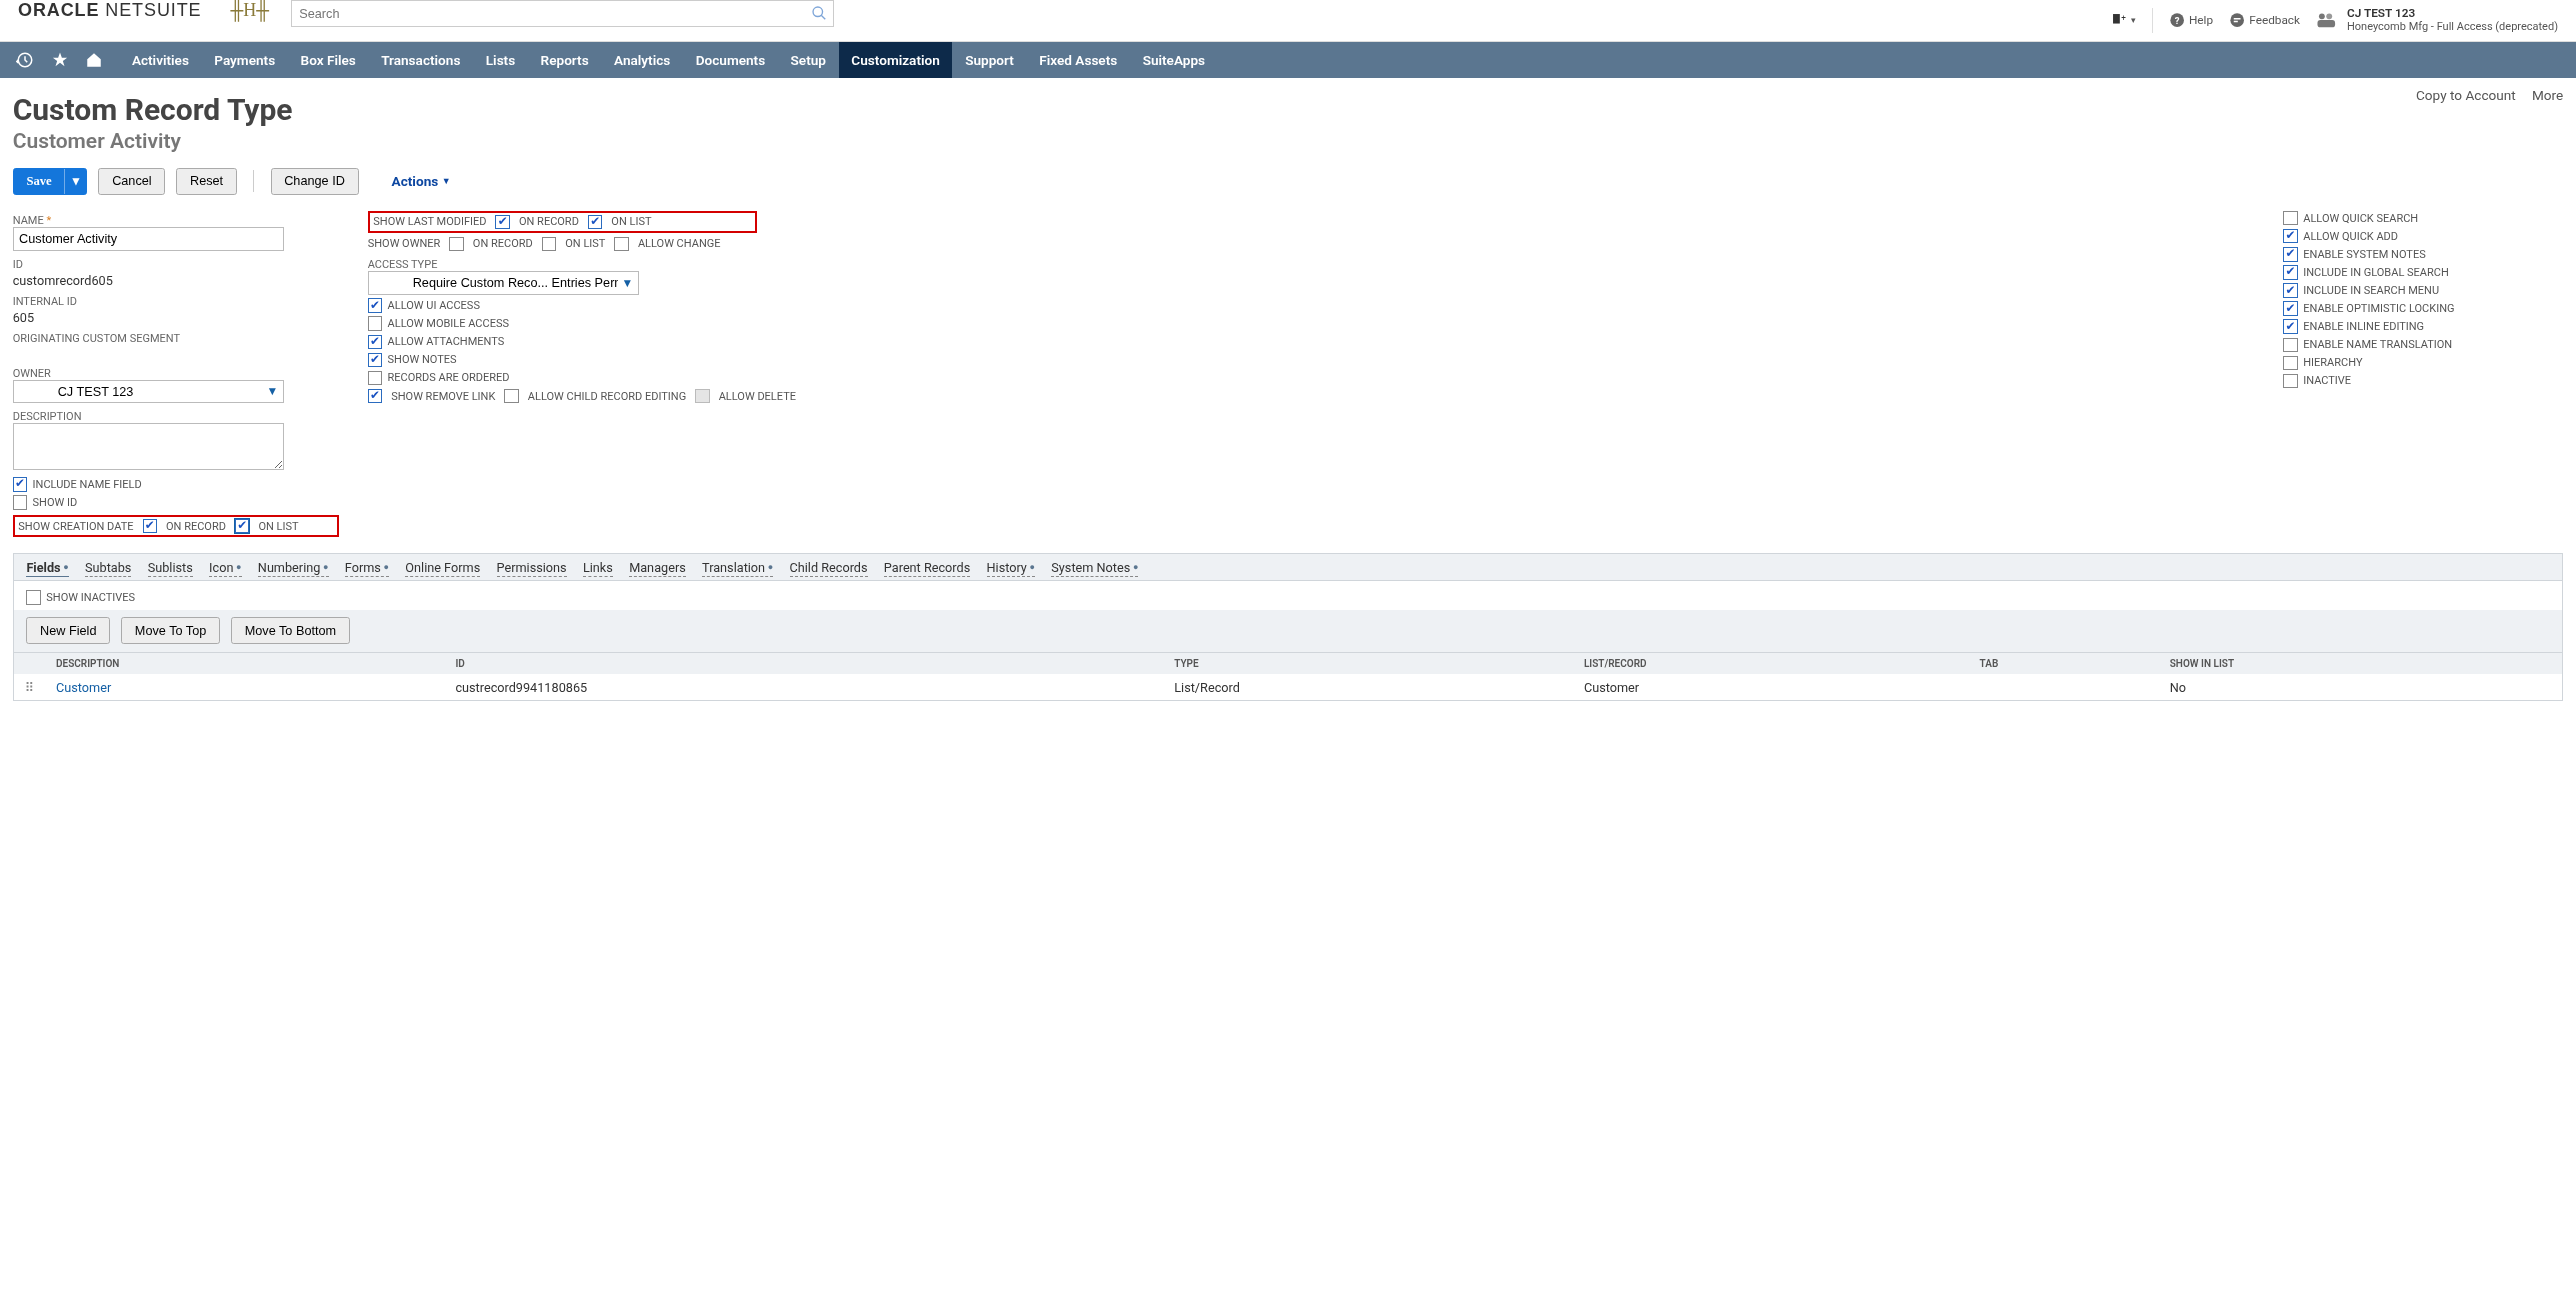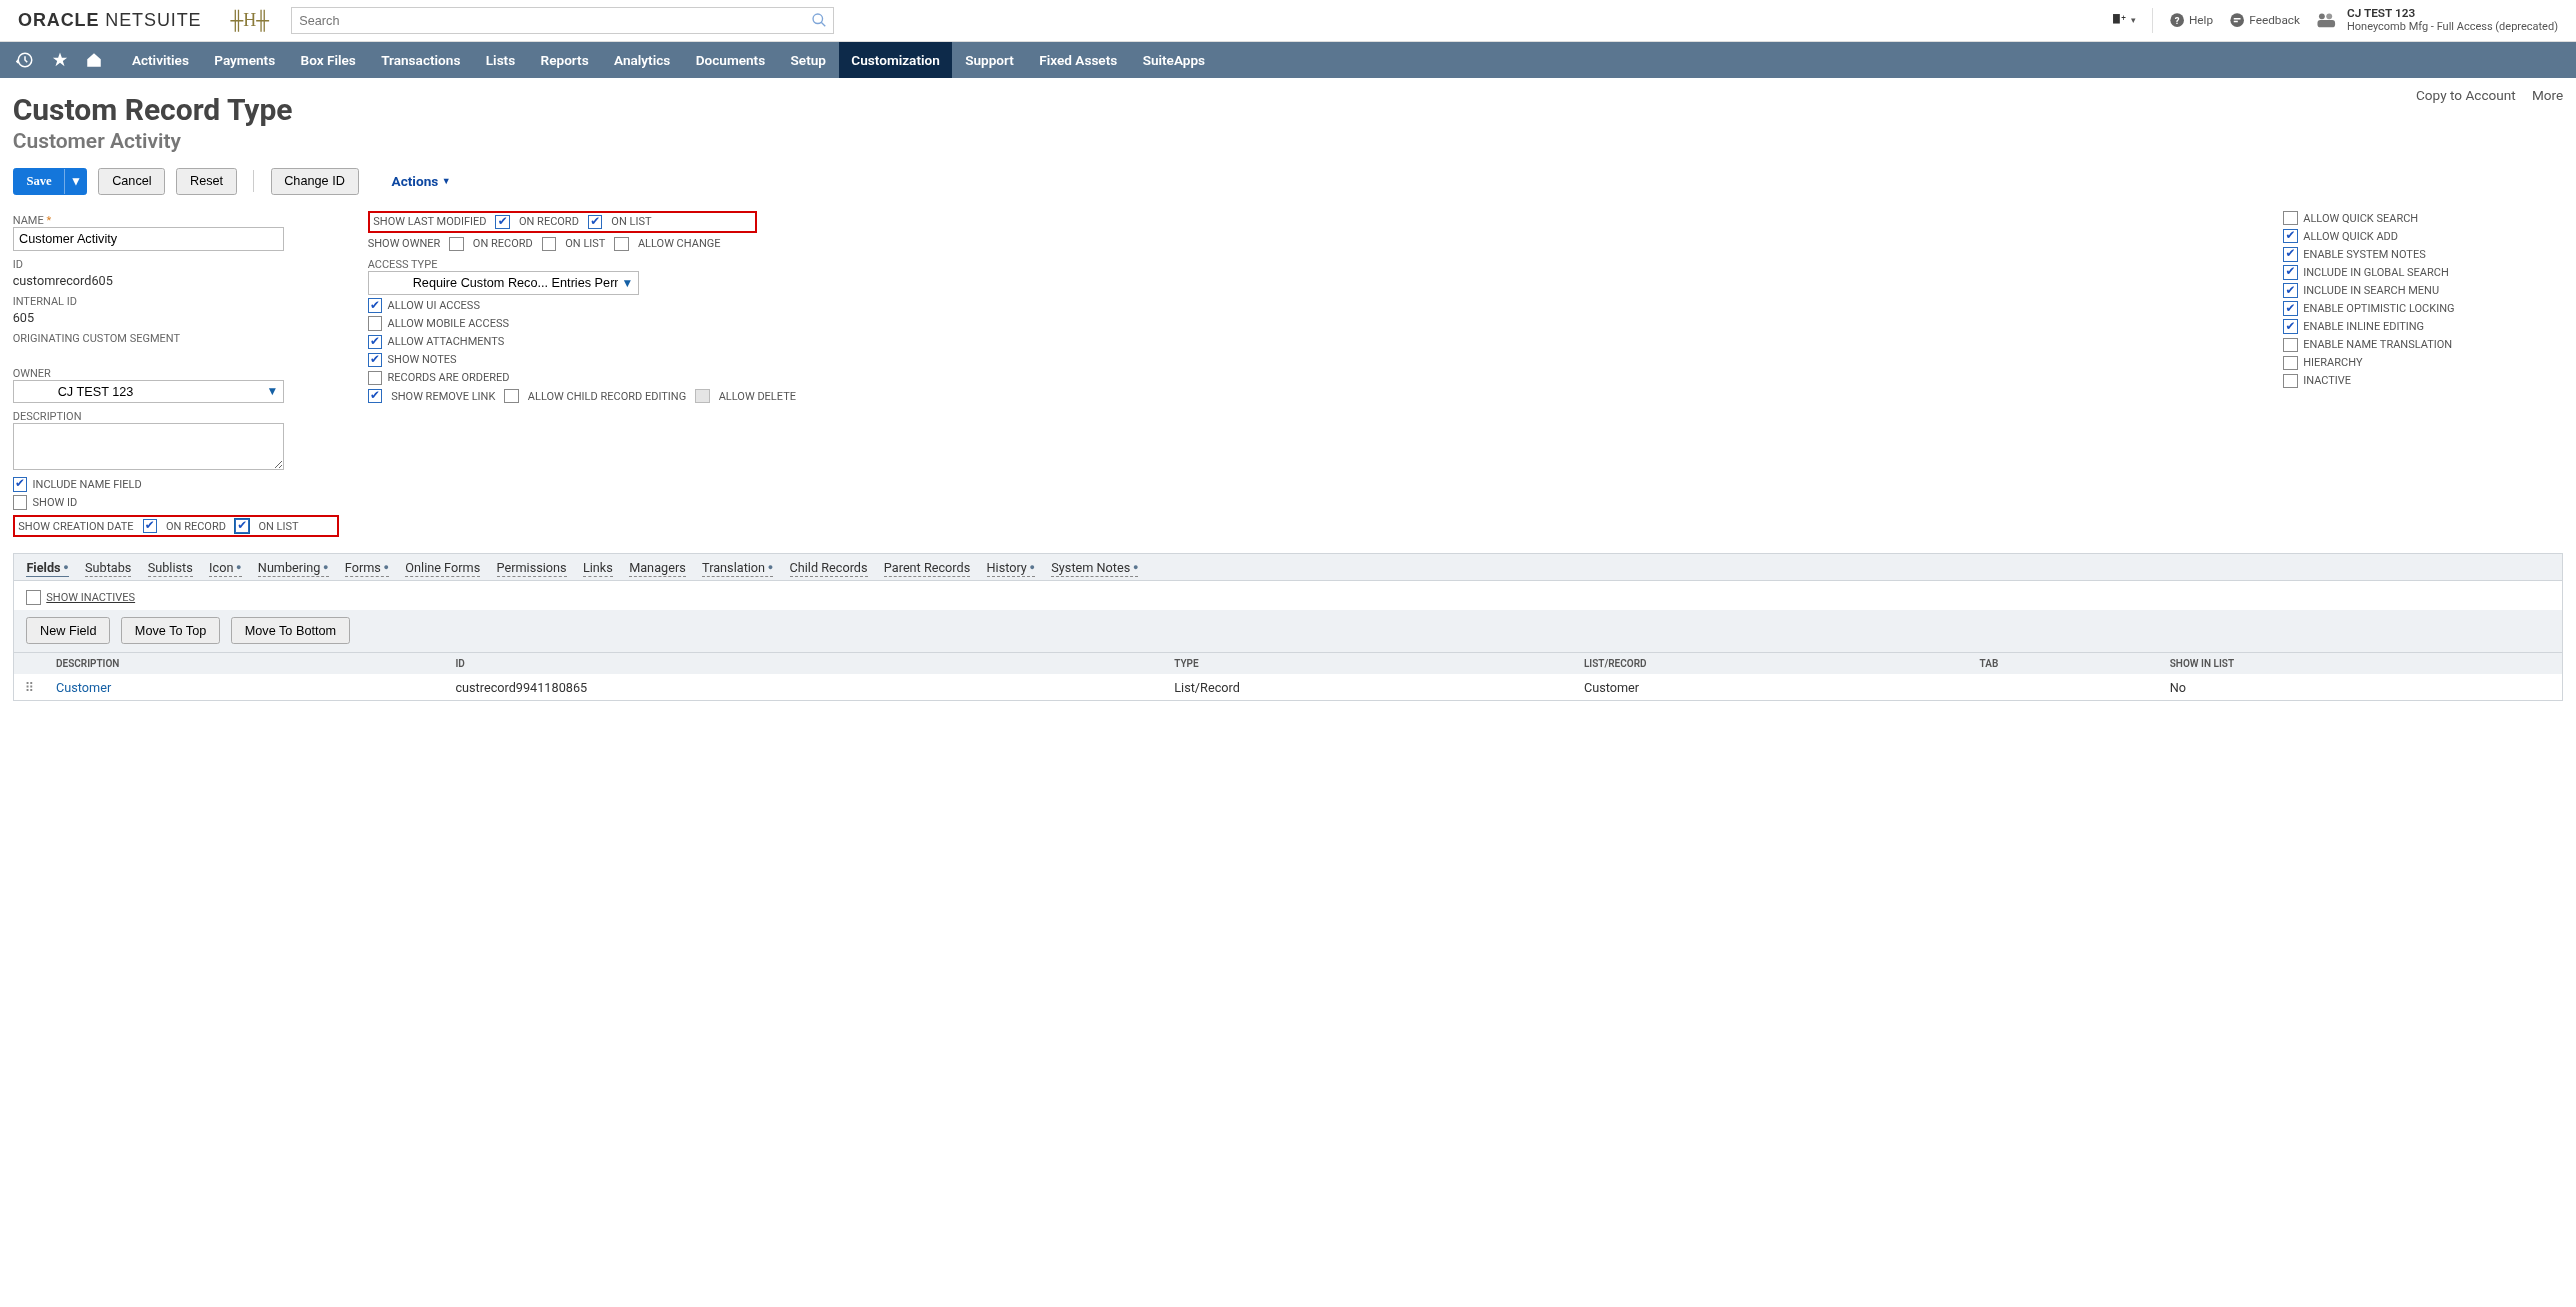--- a/index.html
+++ b/index.html
@@ -1,17 +1,17 @@
 <!DOCTYPE html>
 <html><head>
 <meta charset="utf-8">
 <style>
 html,body{margin:0;padding:0;font-family:-apple-system,BlinkMacSystemFont,"Segoe UI",Roboto,Arial,sans-serif;font-size:11.8px;color:#333;}
 *{box-sizing:border-box;}
-.topbar{display:flex;align-items:center;height:42px;border-bottom:0.9px solid #ddd;padding:0 18px;}
+.topbar{display:flex;height:42px;border-bottom:0.9px solid #ddd;padding:0 18px;}
 .logo{font-family:Arial,sans-serif;font-weight:300;font-size:18px;letter-spacing:0.9px;color:#333;}
 .logo b{font-weight:700;}
 .h-logo{margin:0 22px 0 29px;font-size:18px;font-family:serif;color:#8a7a3a;position:relative;}
 .search-wrap{flex:0 0 543px;position:relative;}
 .search-input{width:100%;height:27px;border:0.9px solid #ccc;padding:3.6px 27px 3.6px 7.2px;font-size:12.7px;background:#fff;}
 .search-icon{position:absolute;right:7.2px;top:5.4px;opacity:.6;}
 .top-right{margin-left:auto;display:flex;align-items:center;gap:16.3px;}
 .tr-item{display:flex;align-items:center;gap:3.6px;font-size:11.8px;color:#555;}
 .tr-divider{width:0.9px;height:25px;background:#ddd;}
 .user-block{display:flex;align-items:center;gap:7.2px;}
@@ -328,21 +328,21 @@
         <span class="tab">Permissions</span>
         <span class="tab">Links</span>
         <span class="tab">Managers</span>
         <span class="tab">Translation<span class="dot">●</span></span>
         <span class="tab">Child Records</span>
         <span class="tab">Parent Records</span>
         <span class="tab">History<span class="dot">●</span></span>
         <span class="tab">System Notes<span class="dot">●</span></span>
       </div>
     <div class="tabs-body">
-      <div style="padding:5.4px 12.7px;text-decoration:underline;" class="cb-row">
+      <div style="padding:5.4px 12.7px;" class="cb-row">
           <span class="cb"></span>
           <span class="uc">SHOW INACTIVES</span>
         </div>
       <div class="sub-actions">
         <button class="btn">New Field</button>
         <button class="btn">Move To Top</button>
         <button class="btn">Move To Bottom</button>
       </div>
       <table class="grid">
         <thead>

